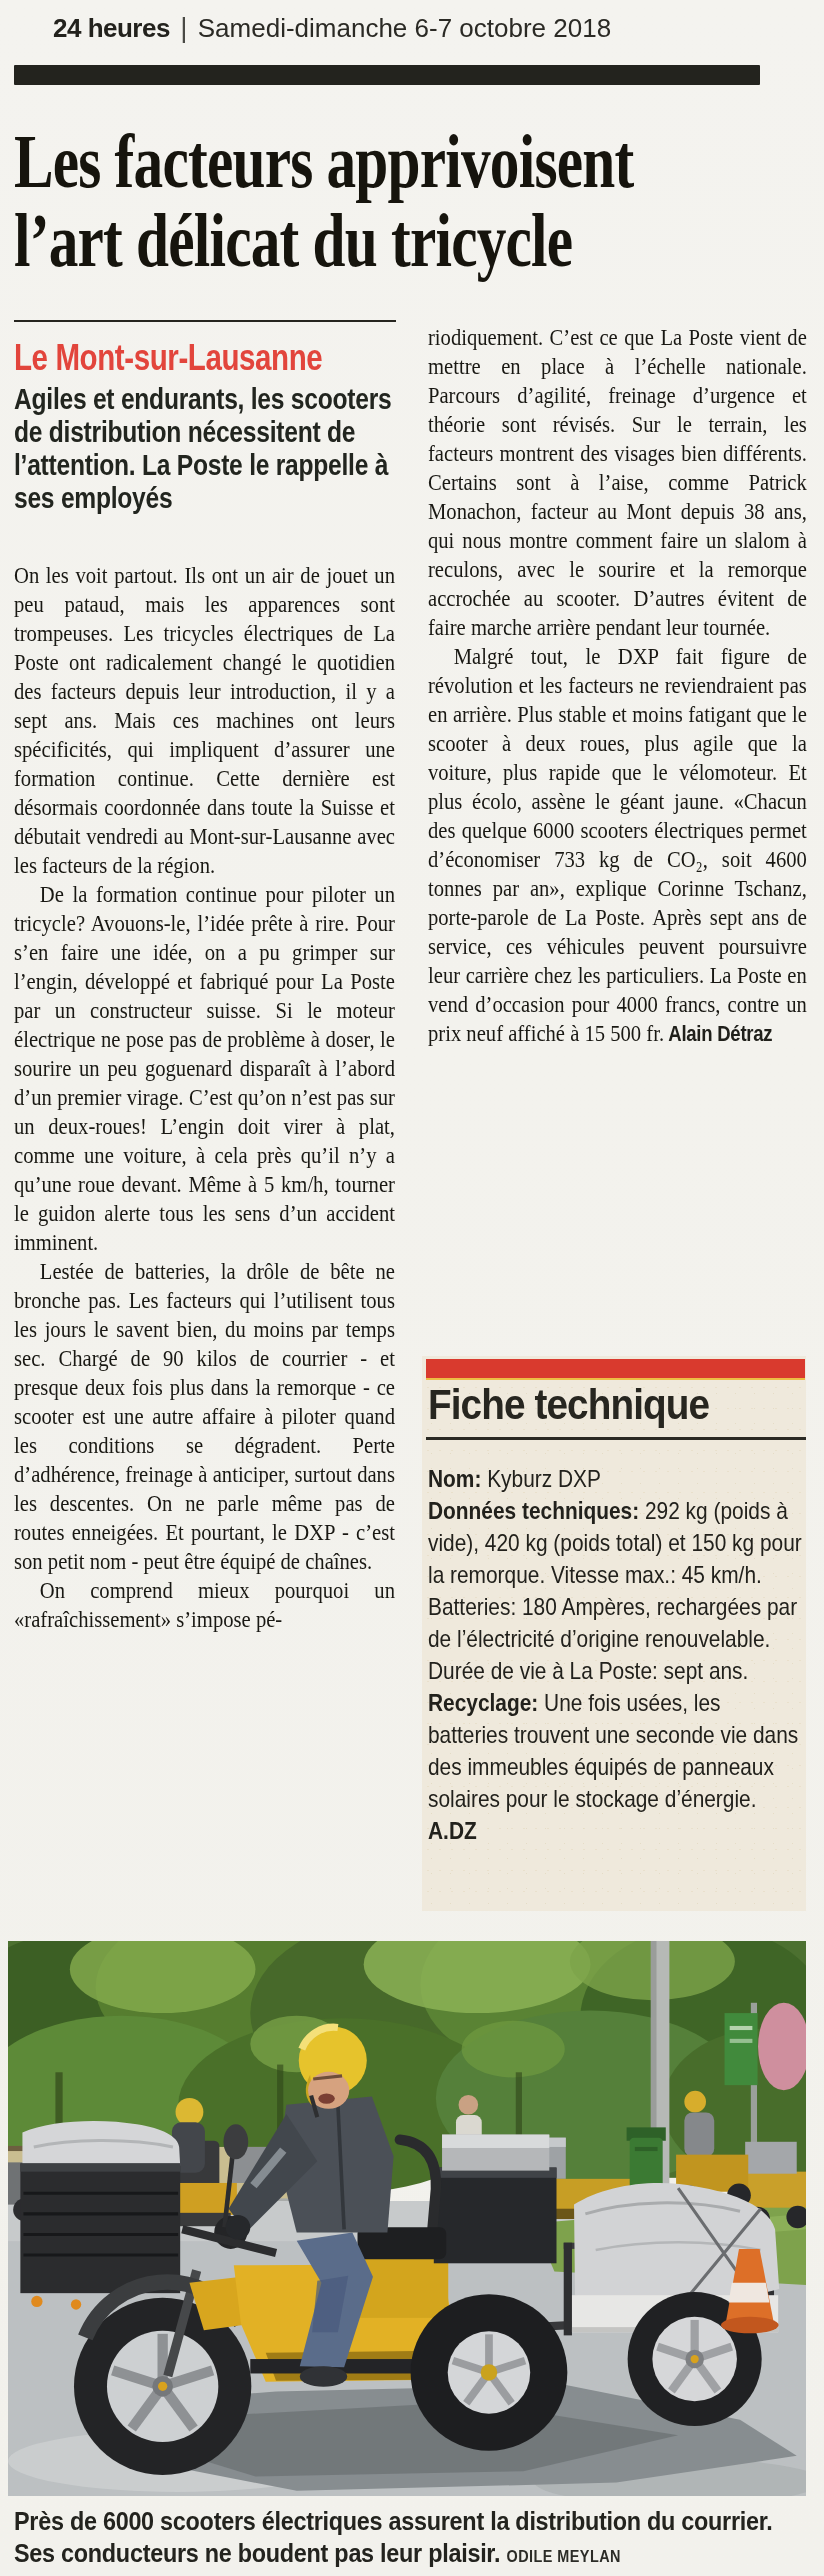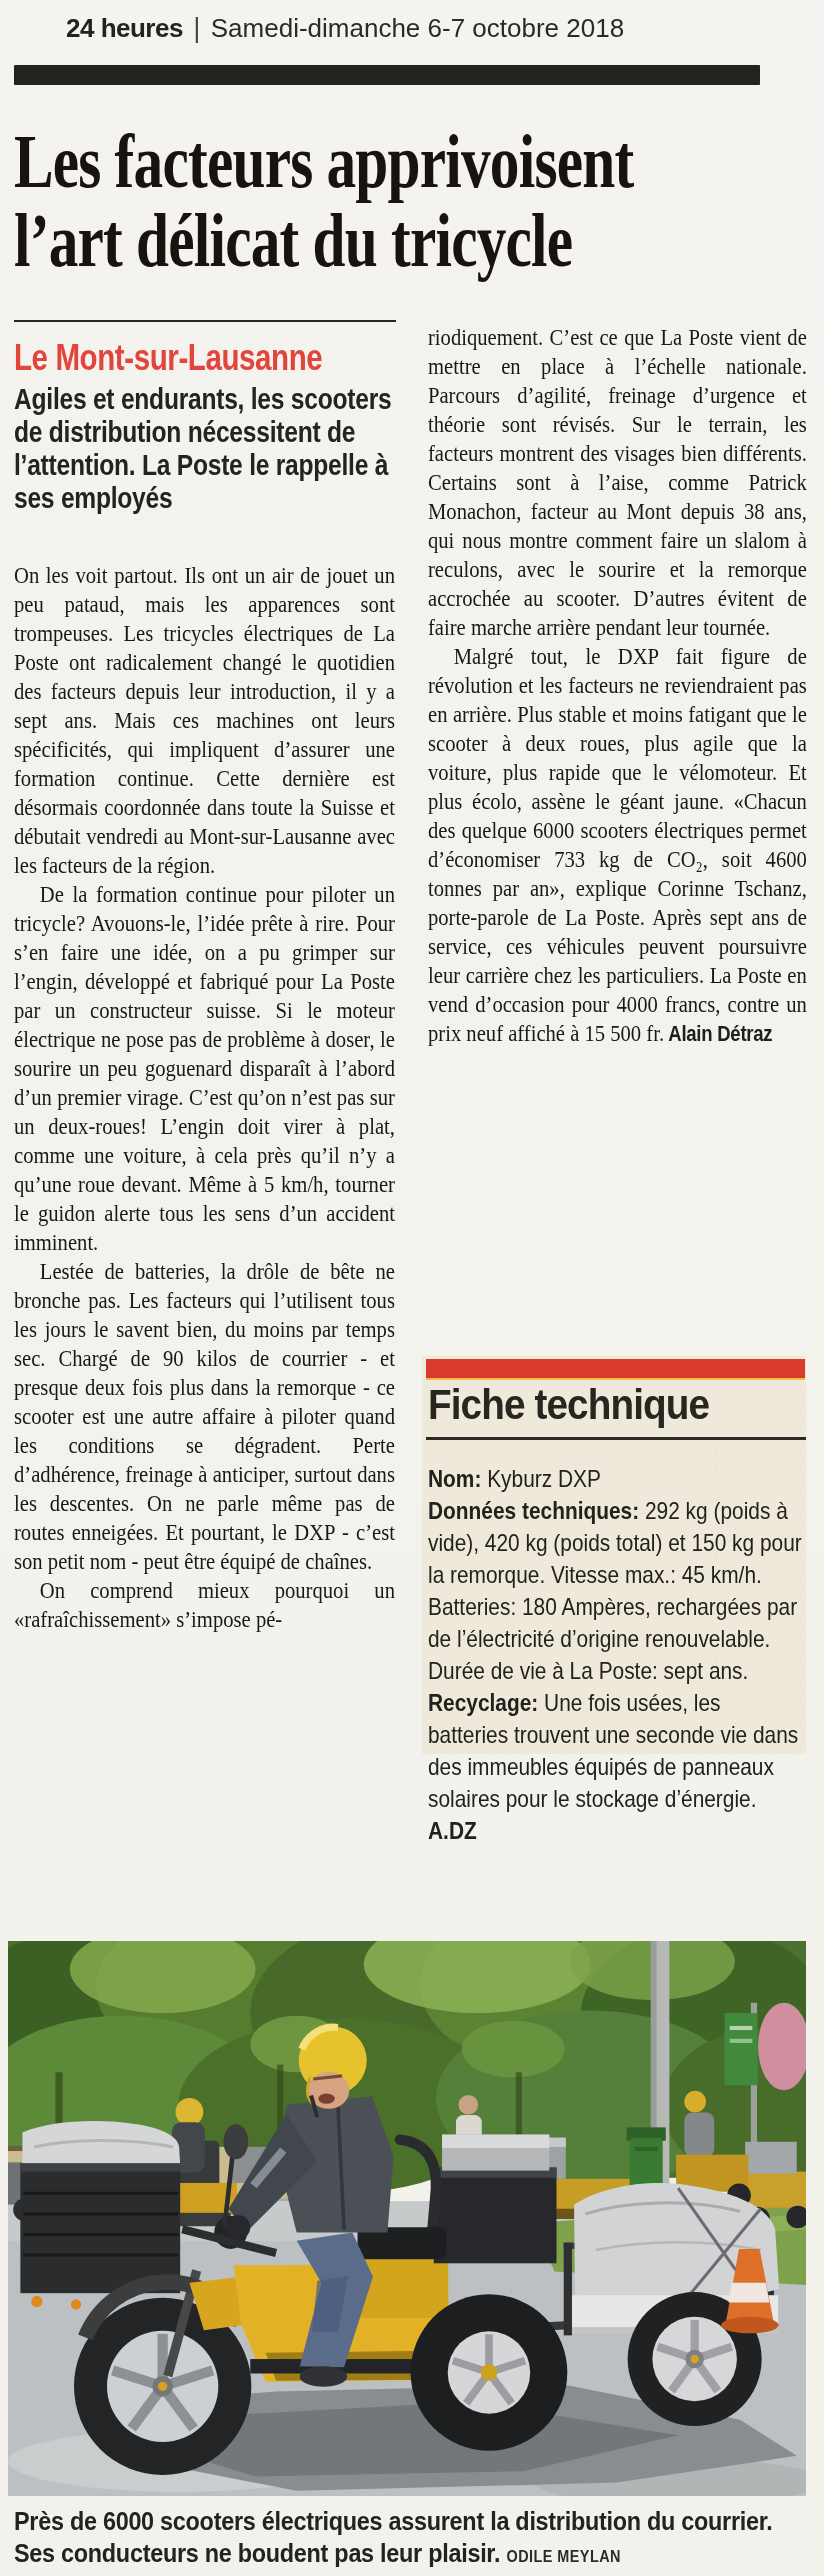--- a/index.html
+++ b/index.html
@@ -4,21 +4,21 @@
 <style>
   html,body{margin:0;padding:0;}
   body{
     width:824px;height:2584px;position:relative;overflow:hidden;
     background:linear-gradient(180deg,#f4f3ef 0%,#f3f2ed 40%,#f2f1ec 100%);
     font-family:"Liberation Sans",sans-serif;color:#1c1b16;
   }
   .abs{position:absolute;}
 
   
-  .masthead{left:66px;top:12.4px;font-size:26px;white-space:nowrap;color:#23221d;}
+  .masthead{left:53px;top:12.4px;font-size:26px;white-space:nowrap;color:#23221d;}
   .masthead .brand{font-weight:800;letter-spacing:-0.5px;}
   .masthead .sep{font-weight:300;color:#4a4a45;margin:0 10.3px;font-size:28px;}
   .masthead .date{font-weight:400;color:#2b2a25;}
   .top-rule{left:14.4px;top:65px;width:746px;height:19.6px;background:#23231e;border-radius:1px;}
 
   
   .headline{
     left:14.4px;top:122px;margin:0;font-family:"Liberation Serif",serif;font-weight:700;
     font-size:76px;line-height:79px;color:#16140d;letter-spacing:-1px;
     transform:scaleX(0.78);transform-origin:0 0;white-space:nowrap;
@@ -33,21 +33,21 @@
   
   .body-col{font-family:"Liberation Serif",serif;font-size:24px;line-height:29px;color:#191813;
     text-align:justify;transform-origin:0 0;}
   .body-left{left:14.4px;top:561px;width:443px;transform:scaleX(0.86);}
   .body-right{left:428px;top:323px;width:441px;transform:scaleX(0.859);}
   .body-col p{margin:0;}
   .body-col p.indent{text-indent:30px;}
   .byline{font-family:"Liberation Sans",sans-serif;font-weight:700;font-size:21.6px;color:#20201b;letter-spacing:-0.3px;}
 
   
-  .fiche{left:422px;top:1356px;width:384px;height:398px;background:#efe9dc;
+  .fiche{left:422px;top:1356px;width:384px;height:555px;background:#efe9dc;
     background-image:radial-gradient(#e5dcc6 0.6px,transparent 0.7px),radial-gradient(#e9e0cc 0.5px,transparent 0.6px);
     background-size:19px 15px,12px 21px;}
   .fiche-bar{position:absolute;left:4.1px;top:3.1px;width:379px;height:18.5px;background:#d93a2e;border-bottom:2.6px solid #edbd45;}
   .fiche-title{position:absolute;left:6.2px;top:27px;margin:0;font-weight:800;font-size:43px;line-height:43px;
     letter-spacing:-1px;color:#272620;transform:scaleX(0.9);transform-origin:0 0;white-space:nowrap;}
   .fiche-rule{position:absolute;left:4.1px;top:81px;width:380px;height:2.6px;background:#2b2a24;}
   .fiche-body{position:absolute;left:6.2px;top:107px;width:433px;transform:scaleX(0.87);transform-origin:0 0;
     font-size:24px;line-height:32px;color:#22211c;}
   .fiche-body p{margin:0;}
   .fiche-body .flabel{font-weight:700;}

